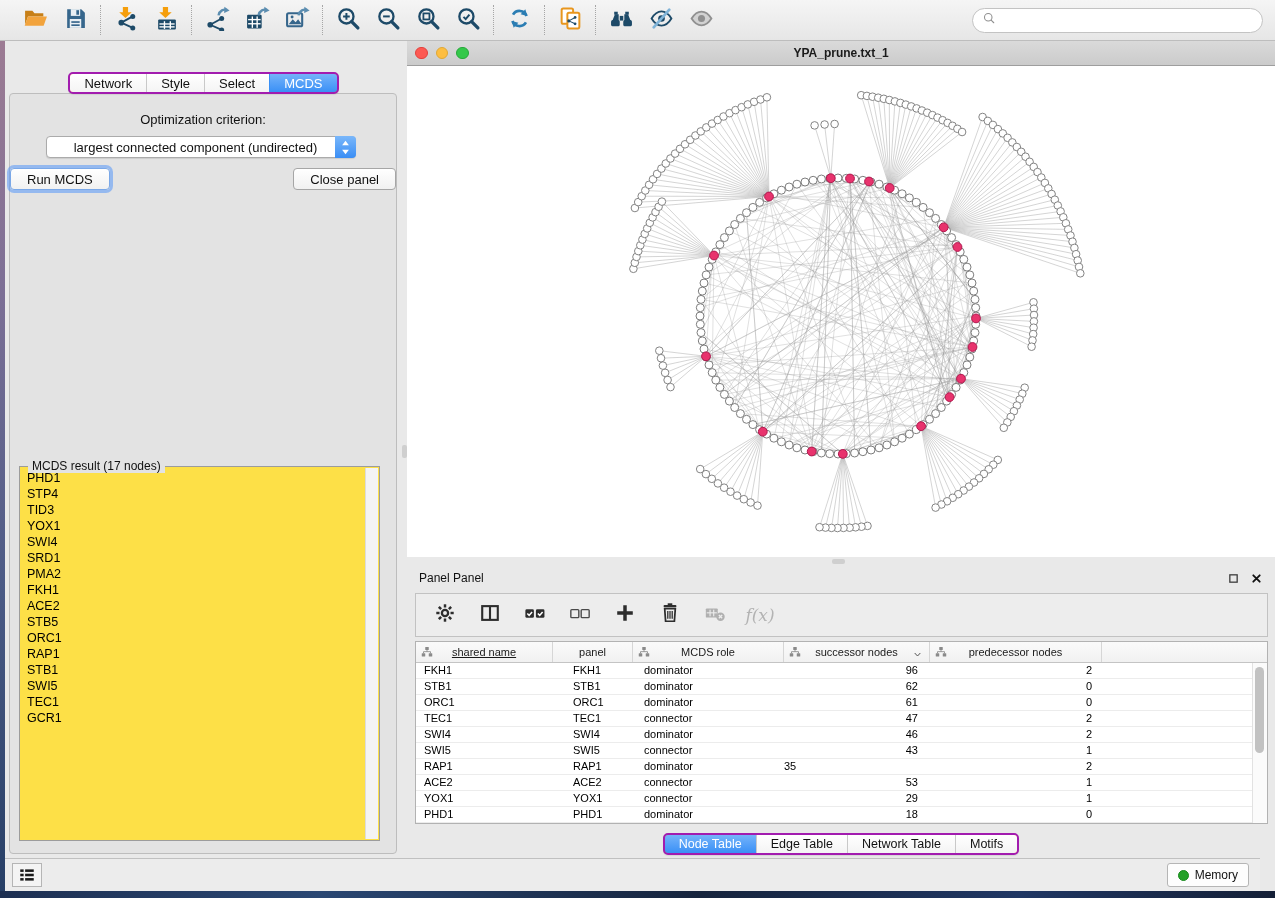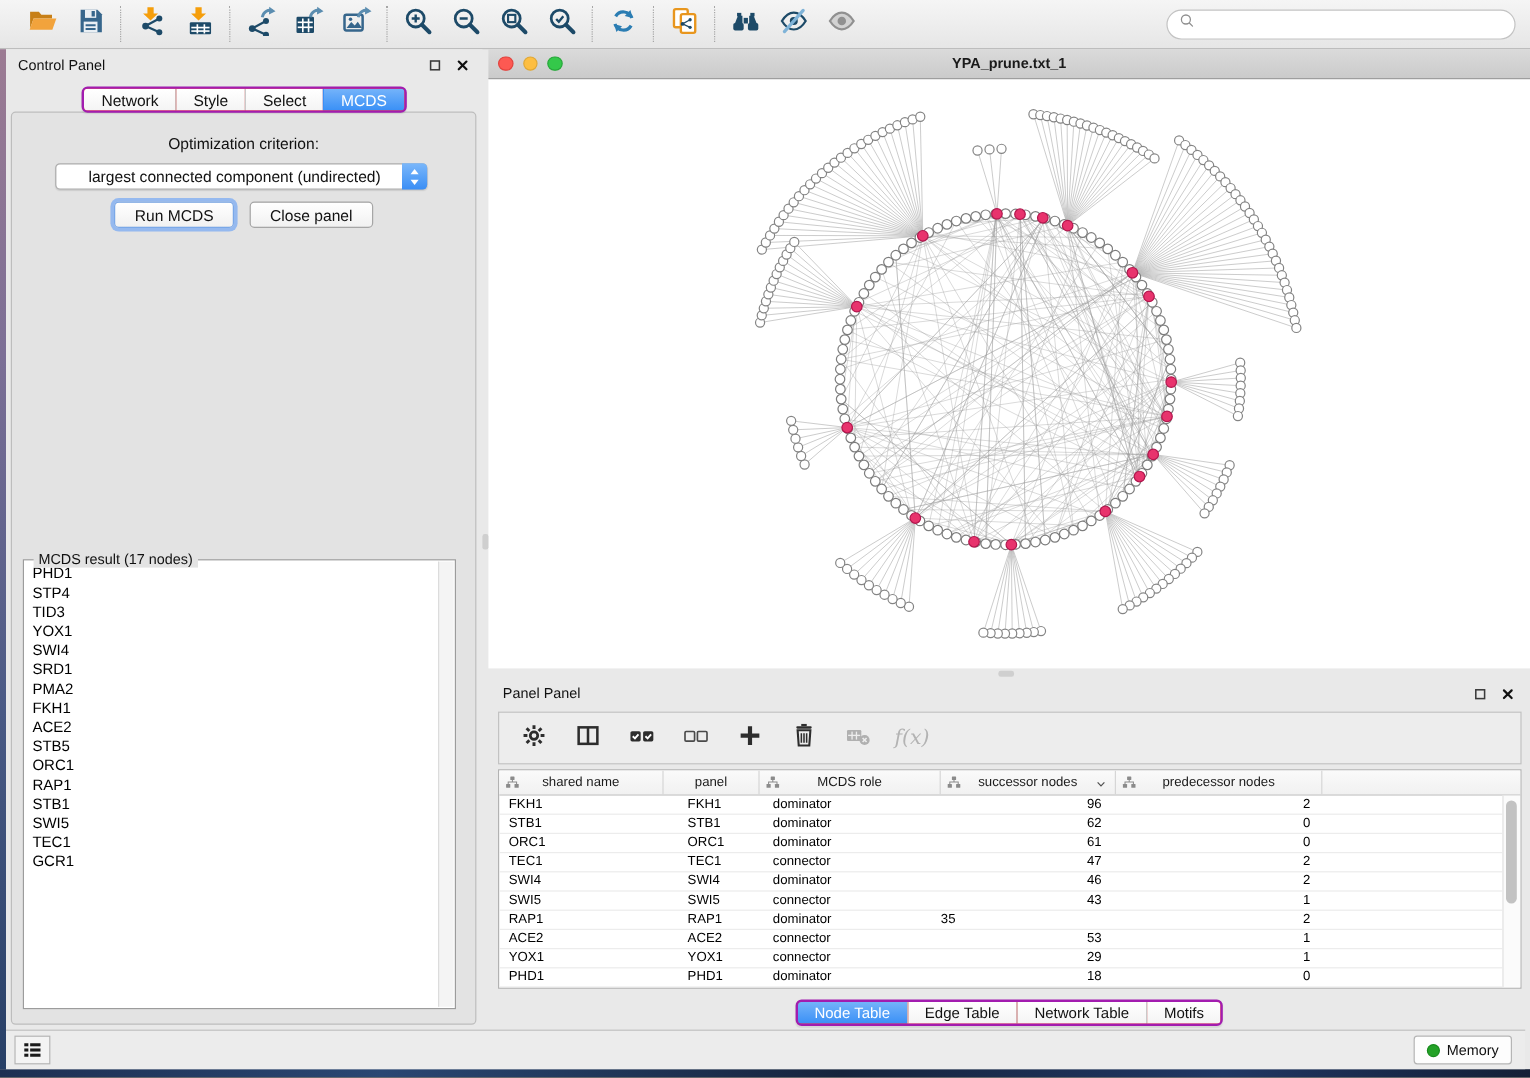--- a/index.html
+++ b/index.html
@@ -49,27 +49,27 @@
   .cp-body { position:absolute; left:4px; right:5px; top:52px; bottom:4px;
     background:#e3e3e3; border:1px solid #bdbdbd; border-radius:4px; }
   .crit-label { position:absolute; top:18px; left:0; width:100%; text-align:center;
     font-size:13px; color:#111; }
   .dropdown { position:absolute; top:42px; left:36px; right:40px; height:22px; background:#fff;
     border:1px solid #ababab; border-radius:4px; display:flex; align-items:center;
     box-shadow:0 1px 1px rgba(0,0,0,.1);text-align:center; }
   .dd-text { flex:1; font-size:13px; color:#111; padding-left:9px; white-space:nowrap; overflow:hidden; }
   .dd-stepper { width:21px; height:22px; margin:-1px -1px -1px 0; border-radius:0 4px 4px 0;
     background:linear-gradient(#7ab7fa,#3a8ef5); display:flex; align-items:center; justify-content:center; }
-  .btn-row { position:absolute; top:74px; left:0; width:100%; display:flex; justify-content:center; gap:13px; }
+  .btn-row { position:absolute; top:74px; left:0; width:100%; display:flex; justify-content:space-between; gap:13px; }
   .aqua-btn { height:22px; padding:0 16px; font-size:13px; font-family:"Liberation Sans",sans-serif;
     color:#111; background:linear-gradient(#ffffff,#f1f1f1); border:1px solid #a6a6a6; border-radius:4px; }
   .aqua-btn.focused { box-shadow:0 0 0 3px rgba(86,152,249,.55); border-color:#7aa8e8; }
 
   .result-box { position:absolute; left:9px; right:16px; top:372px; bottom:12px;
-    background:#ffffff; border:1px solid #9c9c9c; }
+    background:#fde047; border:1px solid #9c9c9c; }
   .result-legend { position:absolute; top:-8px; left:8px; background:#e3e3e3; padding:0 4px;
     font-size:12px; color:#111; z-index:2; }
   .result-list { position:absolute; left:1px; top:3px; right:14px; bottom:1px; overflow:hidden; }
   .result-list .item { font-size:12.5px; line-height:16px; padding-left:6px; color:#000; }
   .result-scroll { position:absolute; top:1px; right:1px; bottom:1px; width:13px;
     background:#f4f4f4; border-left:1px solid #dcdcdc; }
 
   
   .network-view { position:absolute; left:407px; top:41px; width:868px; height:517px; }
   .nv-titlebar { position:relative; height:25px; background:linear-gradient(#dadada,#cbcbcb);
@@ -107,21 +107,21 @@
   .tbl-rows { position:absolute; left:0; top:21px; right:15px; bottom:0; }
   .tr { display:flex; height:16px; border-bottom:1px solid #ececec; }
   .td { font-size:11px; color:#000; flex:0 0 auto; line-height:15px; white-space:nowrap; overflow:hidden; }
   .tbl-scroll { position:absolute; top:21px; right:0; bottom:0; width:15px; background:#fbfbfb;
     border-left:1px solid #e2e2e2; }
   .tbl-thumb { position:absolute; top:4px; left:2px; width:9px; height:86px; background:#c2c2c2; border-radius:4.5px; }
 
   .bottom-tabs { position:absolute; left:0; width:100%; top:268px; text-align:center; }
 
   
-  .status-bar { position:absolute; left:5px; right:4px; top:858px; height:33px; background:#ececec;
+  .status-bar { position:absolute; left:5px; right:15px; top:858px; height:33px; background:#ececec;
     border-top:1px solid #c0c0c0;padding-left:12px; }
   .list-btn { position:absolute; left:7px; top:4px; width:30px; height:24px; background:#f4f4f4;
     border:1px solid #b5b5b5; display:flex; align-items:center; justify-content:center; }
   .list-btn svg { width:18px; height:18px; }
   .memory-btn { position:absolute; right:11px; top:4px; height:24px; background:#fdfdfd;
     border:1px solid #b5b5b5; border-radius:3px; display:flex; align-items:center; gap:6px;
     padding:0 10px; font-size:12px; color:#111; }
   .mem-dot { width:11px; height:11px; border-radius:50%; background:#23a127; border:1px solid #178a1c; }
 </style>
 </head>
@@ -312,35 +312,20 @@
             <path d="M14.6 14.6l4.2 4.2" stroke="#8f8f8f" stroke-width="1.7" stroke-linecap="round"></path>
           </svg></span>
       <input placeholder="" style="">
     </div>
   </div>
 
   <div class="desktop-left"></div>
   <div class="desktop-bottom"></div>
 
   <div class="control-panel">
-    <div class="panel-header">
-      <span class="panel-title">Control Panel</span>
-      <span class="win-btns">
-        <span class="win-btn">
-          <svg viewBox="0 0 24 24">
-              <rect x="4" y="4" width="16" height="16" fill="none" stroke="#3a3a3a" stroke-width="2.8"></rect>
-            </svg>
-        </span>
-        <span class="win-btn">
-          <svg viewBox="0 0 24 24">
-              <path d="M5 5L19 19M19 5L5 19" stroke="#111" stroke-width="4" stroke-linecap="round"></path>
-            </svg>
-        </span>
-      </span>
-    </div>
     <div class="cp-tabs" id="cp-tabs"><span class="seg-tabs">
           <span class="seg">Network</span>
           <span class="seg">Style</span>
           <span class="seg">Select</span>
           <span class="seg selected">MCDS</span>
         </span></div>
     <div class="cp-body">
       <div class="crit-label">Optimization criterion:</div>
       <div class="dropdown">
         <span class="dd-text">largest connected component (undirected)</span>
@@ -1129,21 +1114,21 @@
               <circle cx="18" cy="16" r="4.6" fill="#b0b0b0"></circle>
               <path d="M16.2 14.2l3.6 3.6M19.8 14.2l-3.6 3.6" stroke="#ededed" stroke-width="1.5"></path>
             </svg></span>
         </span>
         <span class="tp-btn">
           <span class="fx">f(x)</span>
         </span>
       </div>
     <div class="tbl">
       <div class="tbl-header" id="tbl-header">
-          <div class="th" style="width: 137px;">
+          <div class="th" style="width: 137px; text-decoration: underline;">
             <span class="h-icon"><svg viewBox="0 0 24 24" width="12" height="12">
                 <g fill="#8a8a8a">
                   <rect x="8.5" y="2" width="7" height="6" rx="1"></rect>
                   <rect x="1.5" y="14.5" width="7" height="6.5" rx="1"></rect>
                   <rect x="15.5" y="14.5" width="7" height="6.5" rx="1"></rect>
                 </g>
                 <path d="M12 8v3.3M5 14.5v-3.2h14v3.2" fill="none" stroke="#8a8a8a" stroke-width="1.7"></path>
               </svg></span>
             <span>shared name</span>
           </div>

